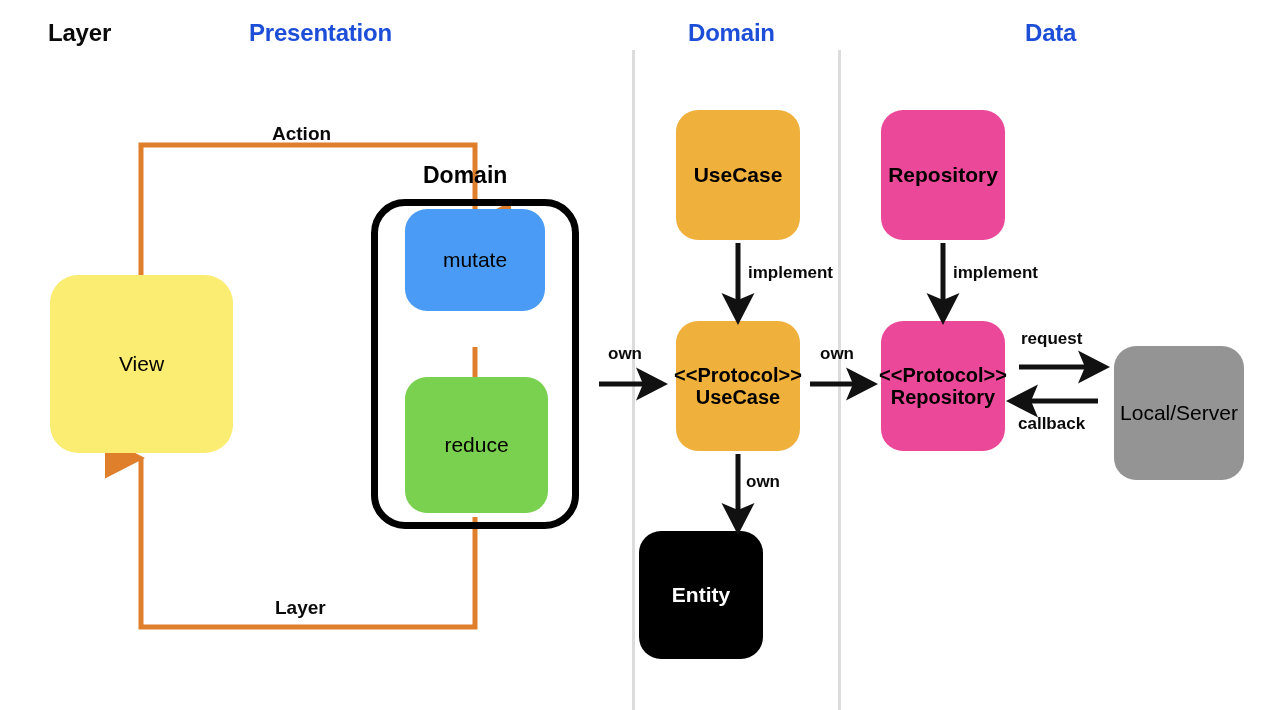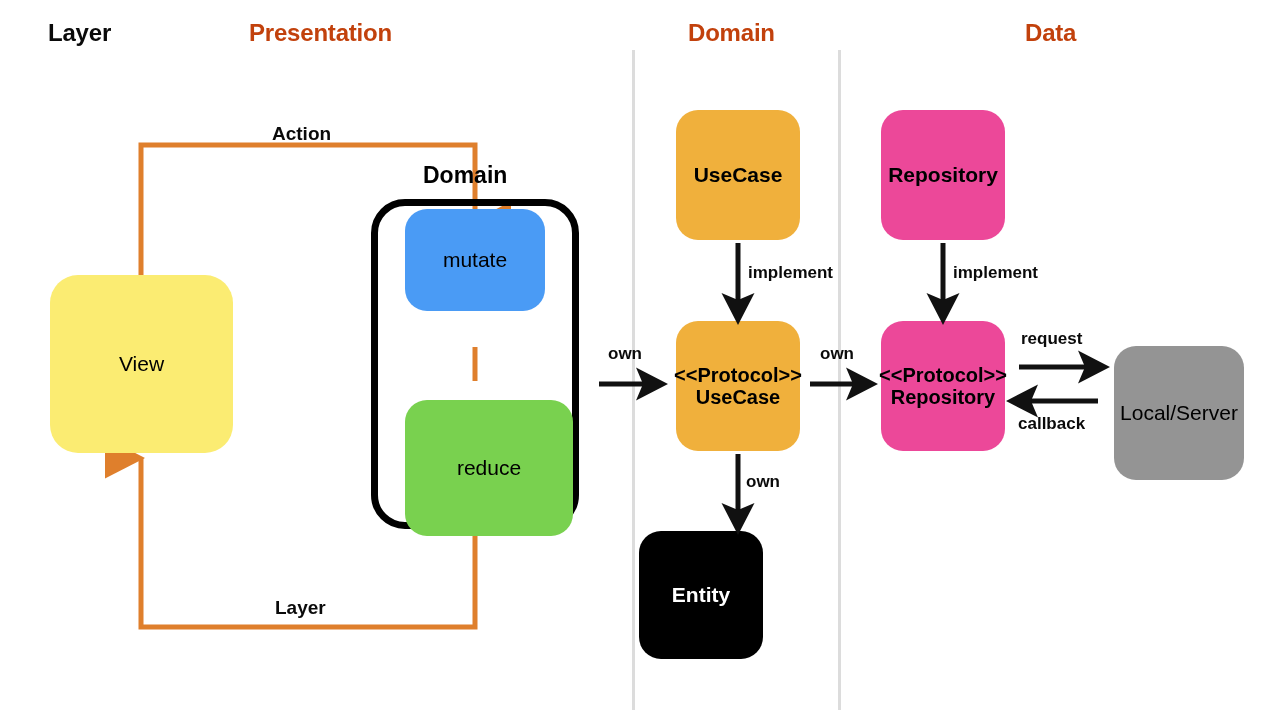--- a/index.html
+++ b/index.html
@@ -2,21 +2,21 @@
 <html><head>
 <meta charset="utf-8">
 <style>
   html,body{margin:0;padding:0;background:#fff;}
   body{width:1280px;height:710px;overflow:hidden;
        font-family:"Liberation Sans","DejaVu Sans",sans-serif;}
   #stage{position:relative;width:1280px;height:710px;background:#ffffff;}
 
   .hdr{position:absolute;font-weight:bold;font-size:24px;letter-spacing:-0.2px;white-space:nowrap;}
   .hdr.black{color:#0a0a0a;}
-  .hdr.gray{color:#c2410c;}
+  .hdr.gray{color:#1d4ed8;}
 
   .divider{position:absolute;width:3px;background:#dcdcdc;}
 
   .node{position:absolute;display:flex;align-items:center;justify-content:center;
         text-align:center;line-height:1.12;font-size:21px;color:#000;
         box-sizing:border-box;}
   .node .lbl{display:block;white-space:pre-line;}
 
   .n-view{background:#fbec72;border-radius:28px;}
   .n-mutate{background:#4a9bf5;border-radius:22px;}
@@ -68,21 +68,21 @@
   <div class="reactor-cap" style="left:423px;top:162px;">Domain</div>
 
   <div class="node n-view" style="left:50px;top:275px;width:183px;height:178px;font-size:21px;">
     <span class="lbl">View</span>
   </div>
 
   <div class="node n-mutate" style="left:405px;top:209px;width:140px;height:102px;font-size:21px;">
     <span class="lbl">mutate</span>
   </div>
 
-  <div class="node n-reduce" style="left:405px;top:400px;width:168px;height:136px;font-size:21px;">
+  <div class="node n-reduce" style="left:405px;top:377px;width:143px;height:136px;font-size:21px;">
     <span class="lbl">reduce</span>
   </div>
 
   <div class="node n-orange" style="left:676px;top:110px;width:124px;height:130px;font-size:21px;font-weight:bold;">
     <span class="lbl">UseCase</span>
   </div>
 
   <div class="node n-orange" style="left:676px;top:321px;width:124px;height:130px;font-size:20px;font-weight:bold;">
     <span class="lbl">&lt;&lt;Protocol&gt;&gt;
 UseCase</span>

